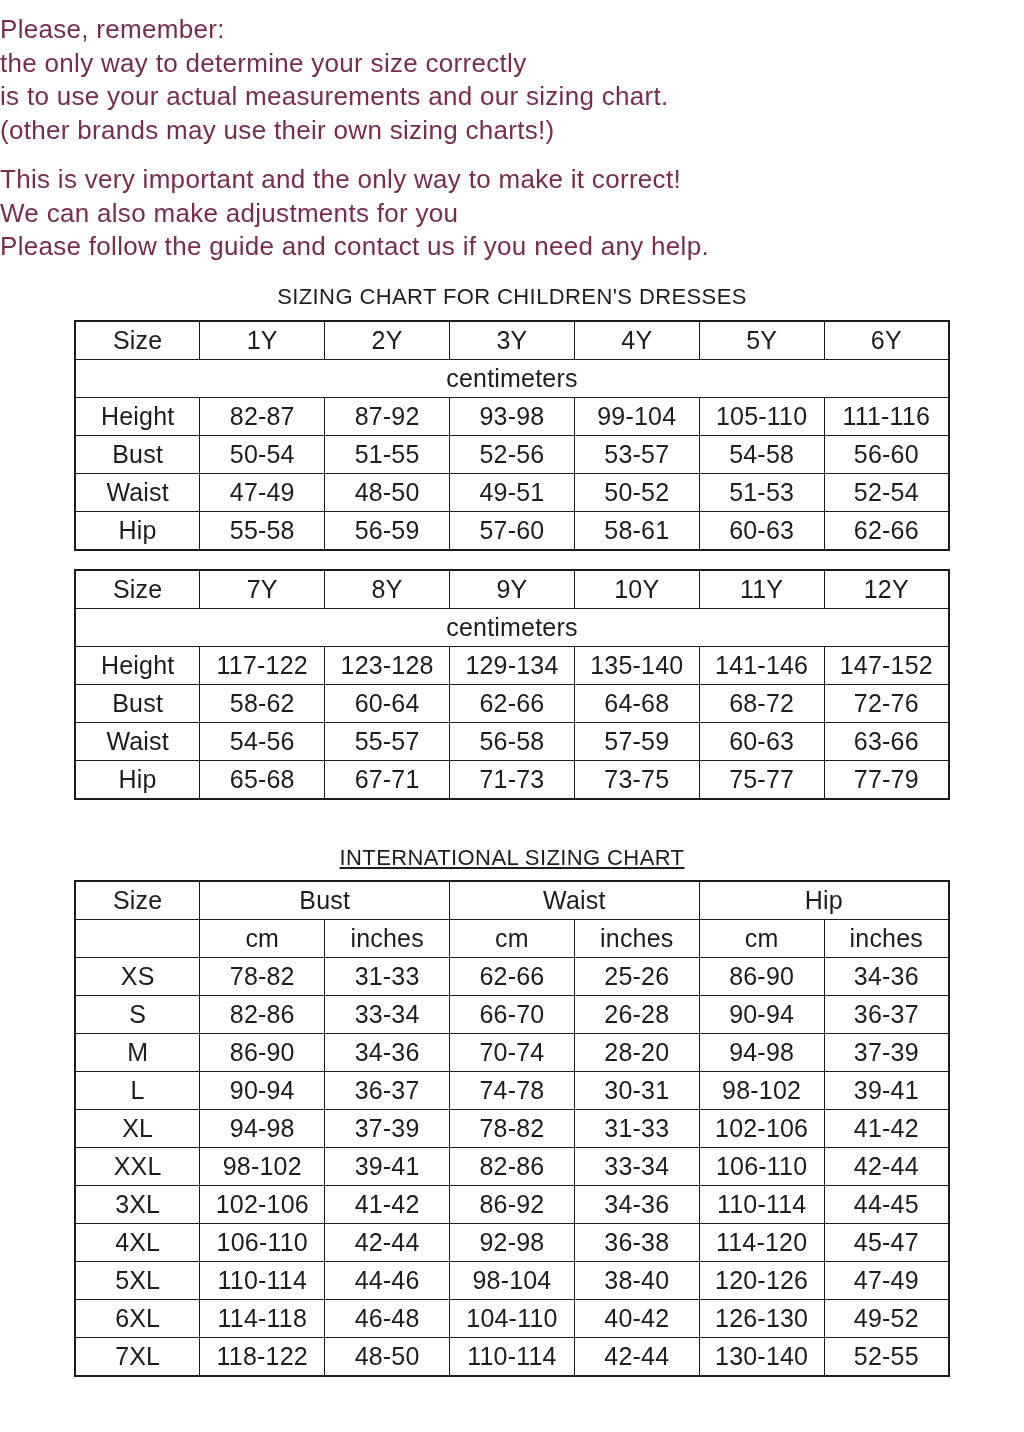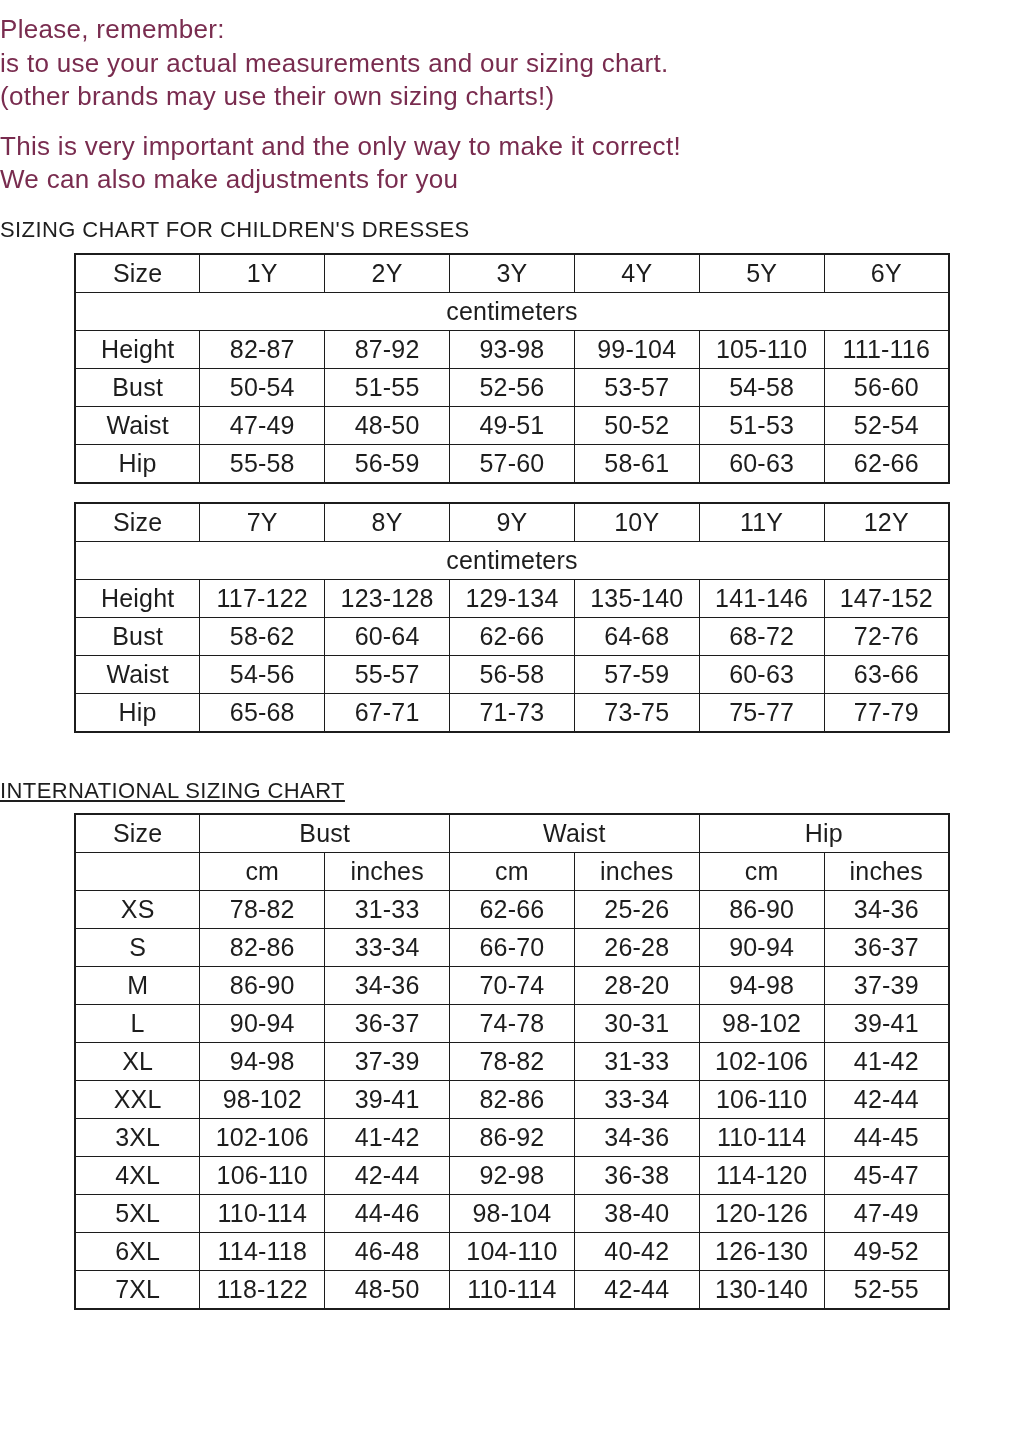--- a/index.html
+++ b/index.html
@@ -18,21 +18,21 @@
     text-align: left;
     color: #792c4f;
     font-size: 26px;
     line-height: 33.5px;
     letter-spacing: 0.3px;
   }
   .intro-block2 { margin-top: 16px; }
 
   
   .chart-title {
-    text-align: left;
+    text-align: center;
     font-size: 22px;
     font-weight: 300;
     color: #1e1e1e;
     letter-spacing: 0.4px;
     margin: 20px 0 10px 0;
     line-height: 26px;
   }
   .chart-title-intl { margin: 45px 0 9px 0; text-decoration: underline; }
 
   
@@ -57,26 +57,28 @@
   }
 </style>
 </head>
 <body>
 
 <div class="page">
 
   <div class="intro">
     <div class="intro-block1" id="intro-block-1">
         <div>Please, remember:</div>
+        <div>the only way to determine your size correctly</div>
         <div>is to use your actual measurements and our sizing chart.</div>
         <div>(other brands may use their own sizing charts!)</div>
       </div>
     <div class="intro-block2" id="intro-block-2">
         <div>This is very important and the only way to make it correct!</div>
         <div>We can also make adjustments for you</div>
+        <div>Please follow the guide and contact us if you need any help.</div>
       </div>
   </div>
 
   <h2 class="chart-title">SIZING CHART FOR CHILDREN'S DRESSES</h2>
 
   <table class="size-table" id="children-table-0">
       <tbody>
         <tr>
           <th>Size</th>
           <th>1Y</th>

